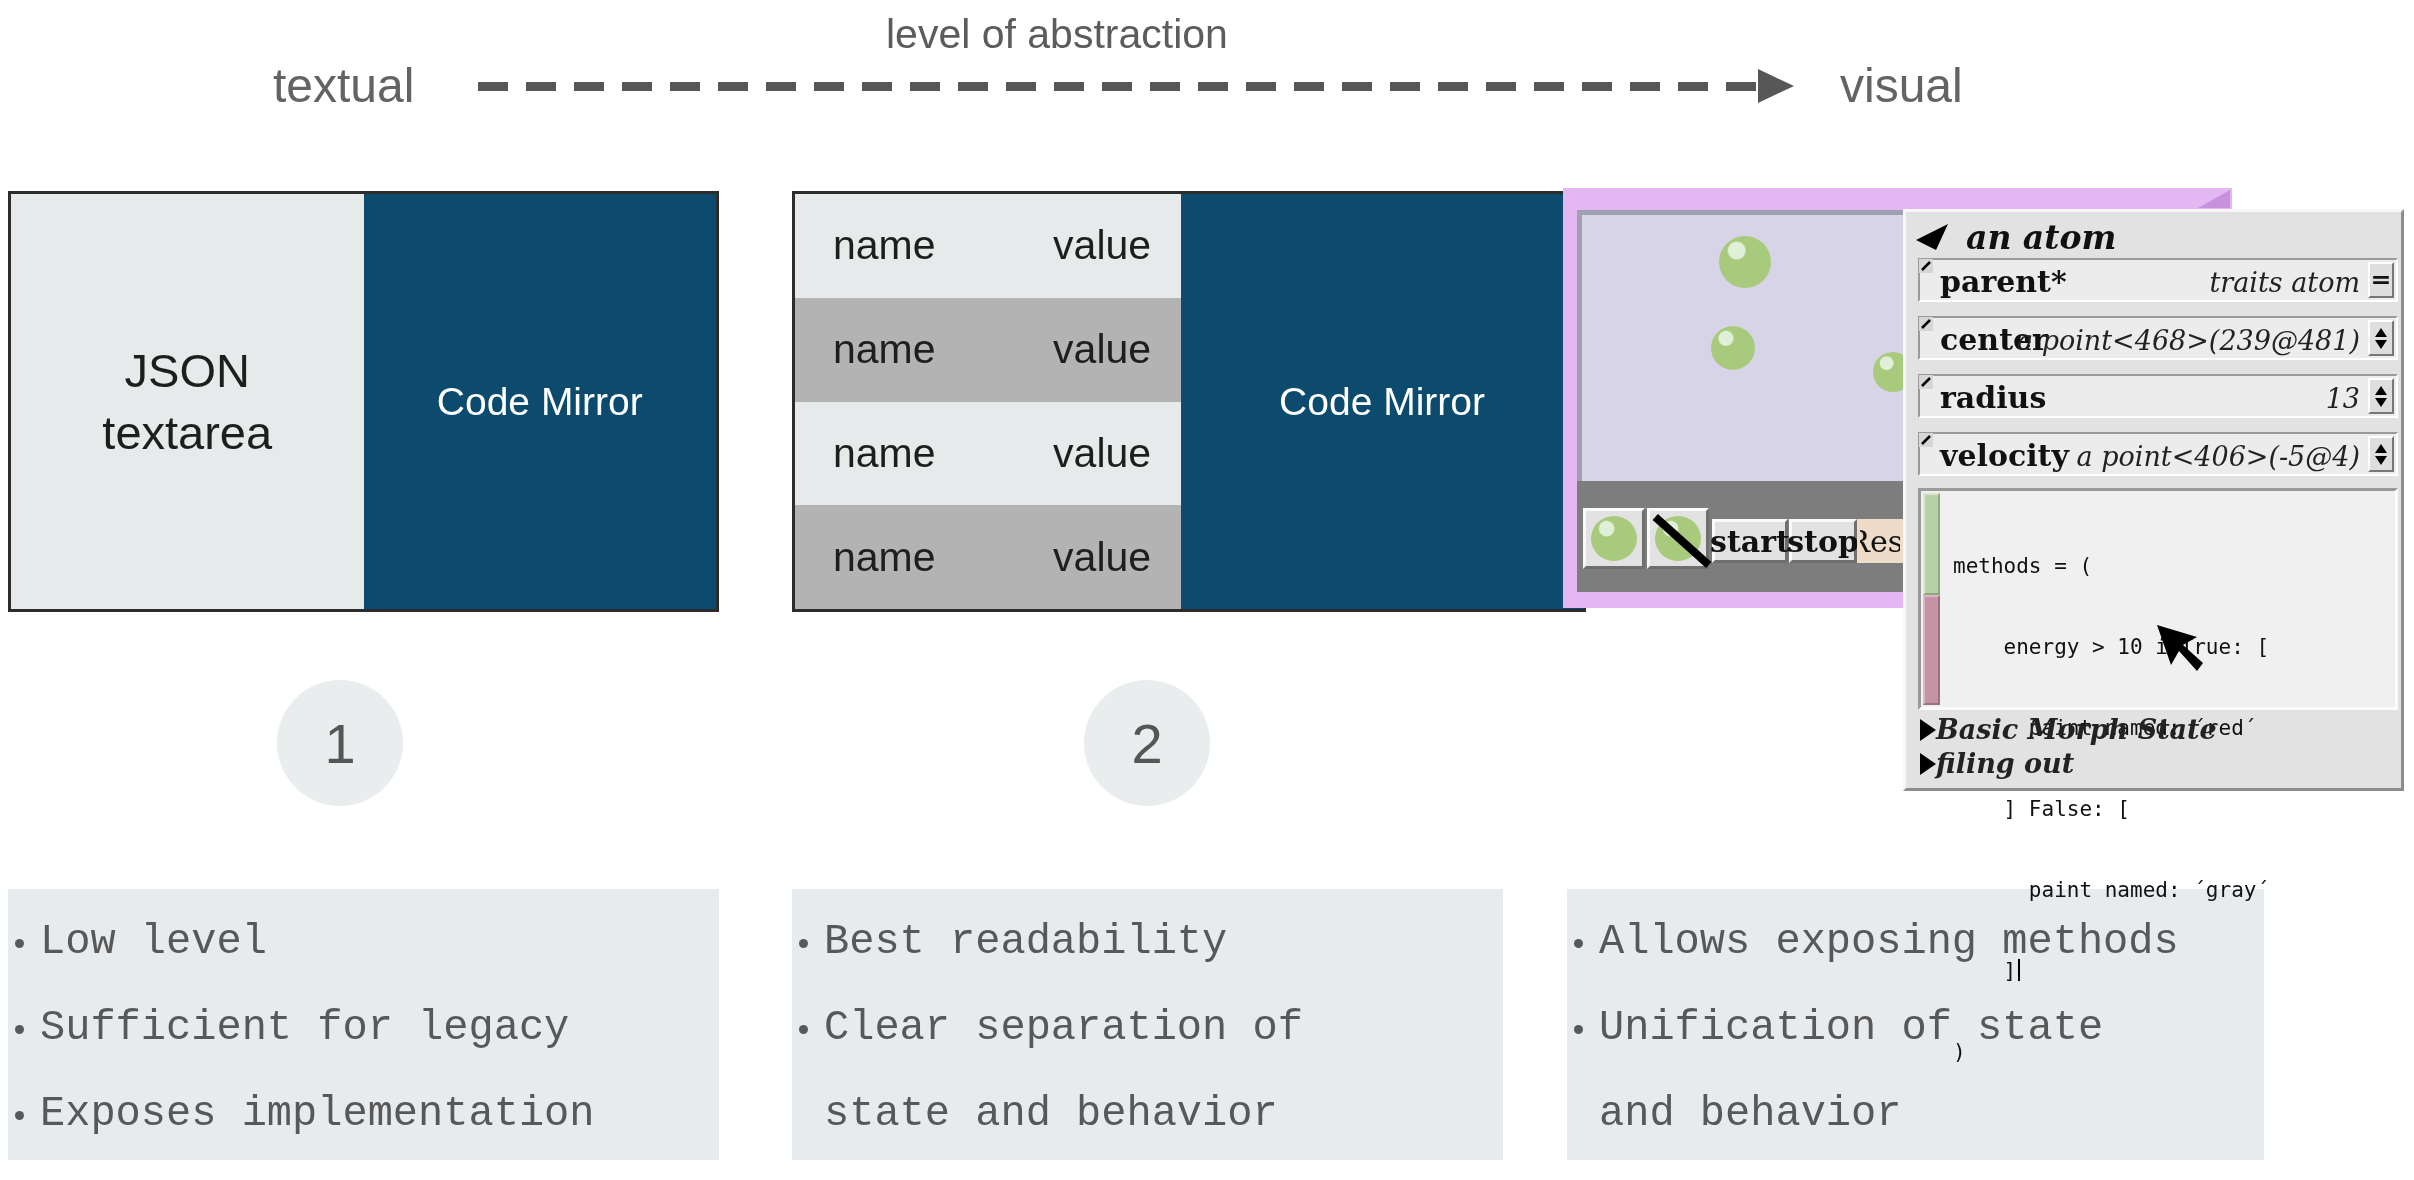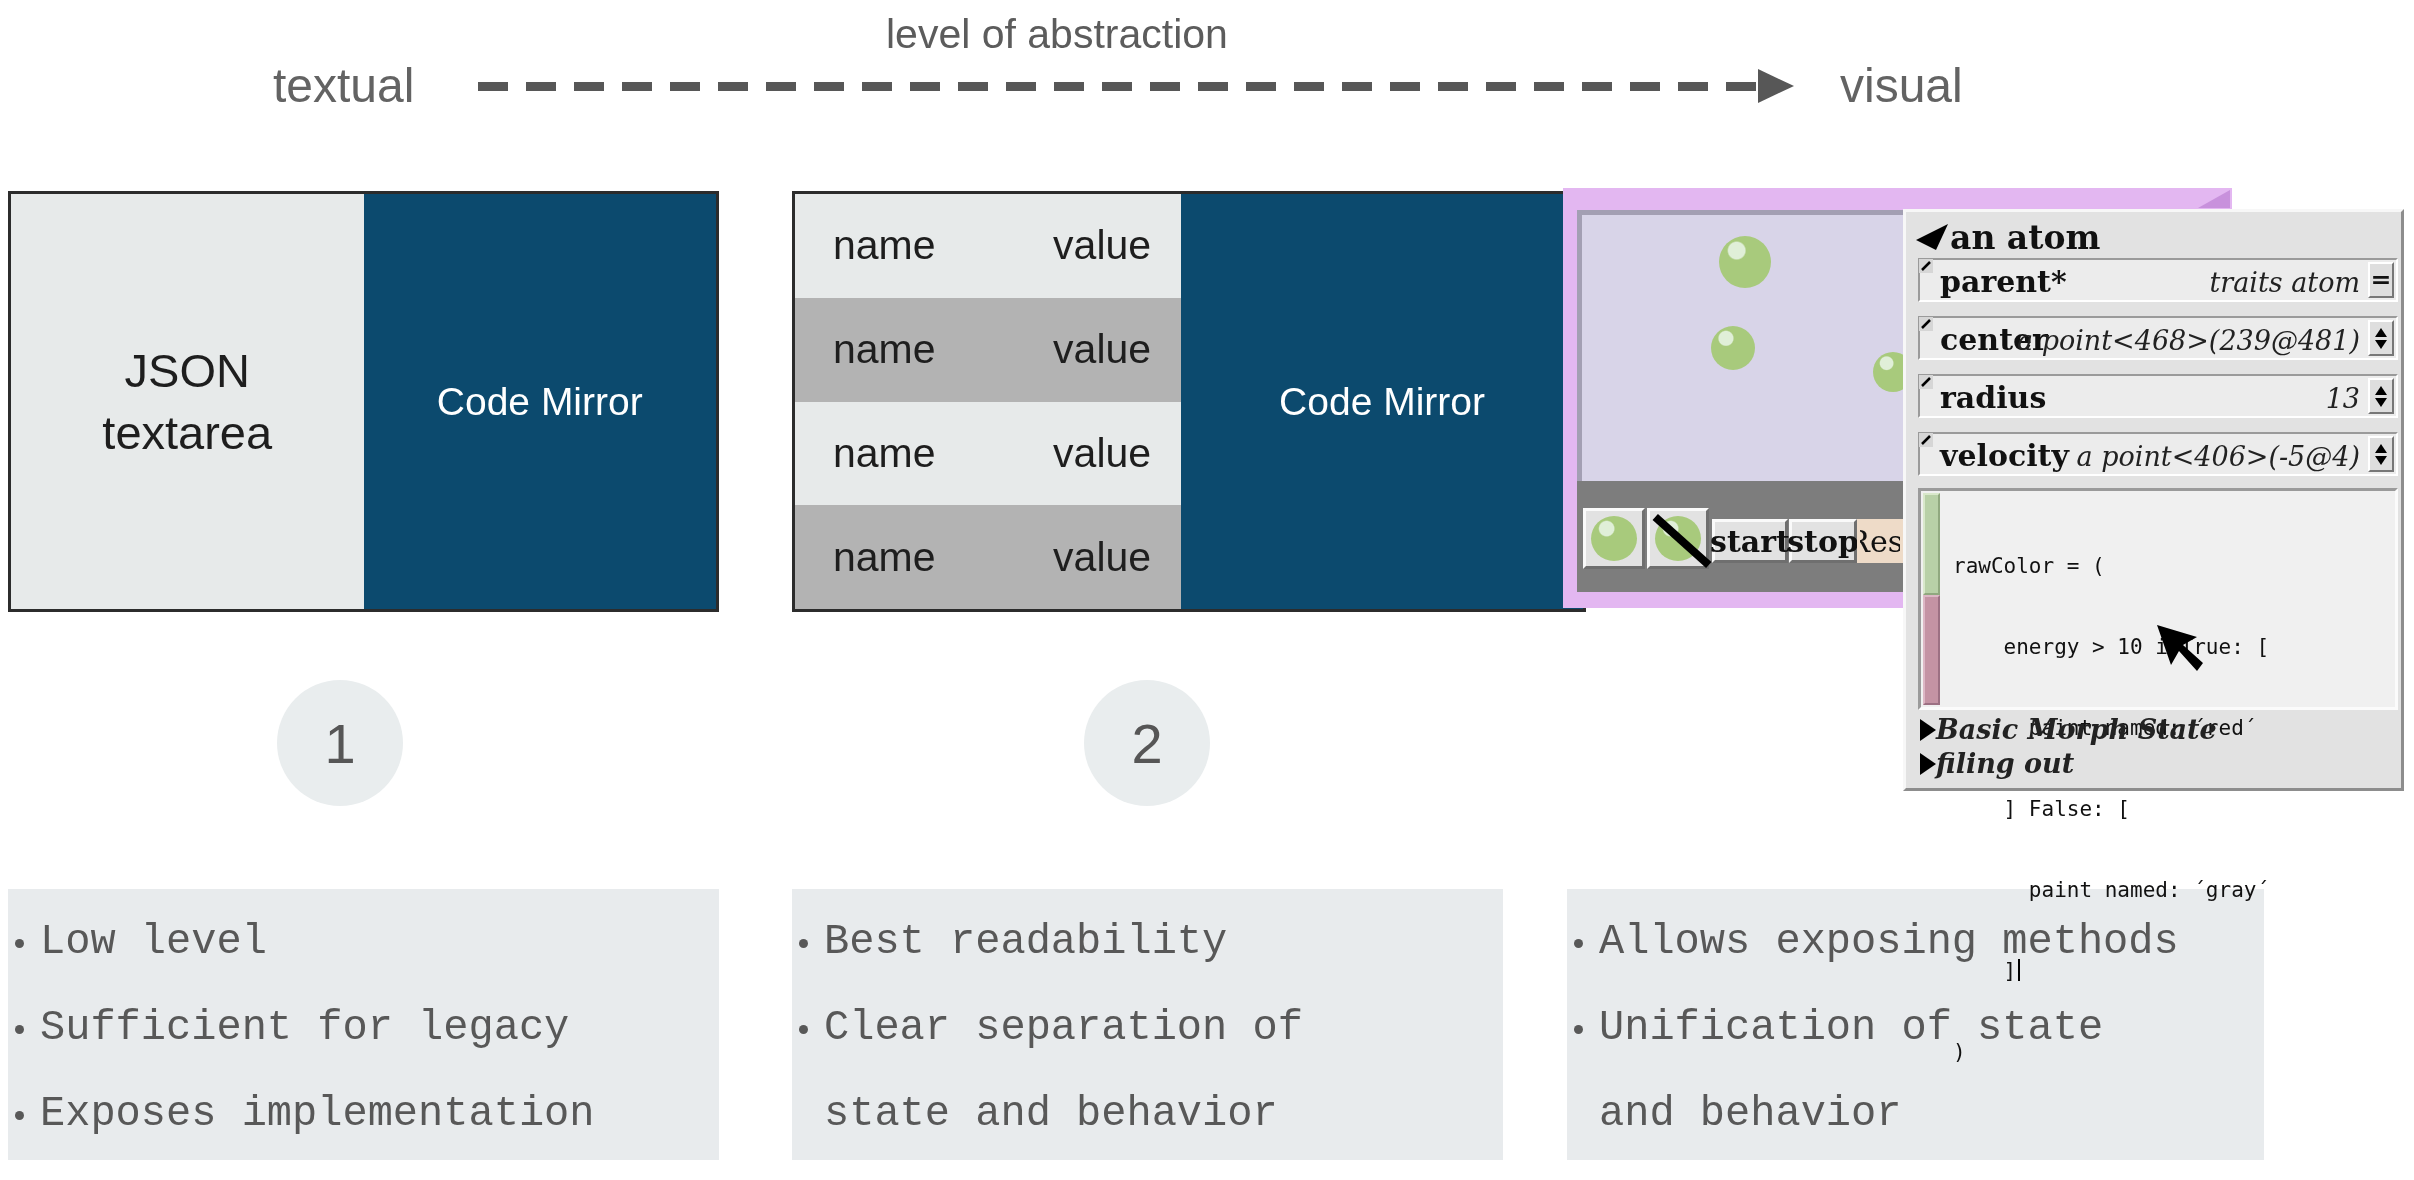--- a/index.html
+++ b/index.html
@@ -50,21 +50,21 @@
         display:flex;align-items:center;justify-content:center;}
   .tbtn-label{font-family:"DejaVu Serif",serif;font-weight:bold;font-size:30px;color:#111;}
   .btn-ball{width:46px;height:45px;border-radius:50%;
             background:radial-gradient(circle at 34% 28%, #e0efd8 0 16%, #a8ca7c 19%);}
   .slash{position:absolute;left:-4px;top:26px;width:72px;height:8px;background:#000;transform:rotate(42deg);}
 
   
   .inspector{left:1903px;top:209px;width:501px;height:582px;background:#e2e2e2;z-index:5;box-sizing:border-box;
              border-top:3px solid #f7f7f7;border-left:3px solid #f7f7f7;
              border-right:3px solid #8d8d8d;border-bottom:3px solid #8d8d8d;}
-  .insp-header{position:absolute;left:10px;top:6px;display:flex;align-items:center;gap:0;}
+  .insp-header{position:absolute;left:10px;top:6px;display:flex;align-items:center;gap:16px;font-style:italic;}
   .insp-title{font-family:"DejaVu Serif",serif;font-weight:bold;font-size:33px;color:#111;}
   .frow{position:absolute;left:12px;width:480px;height:44px;background:#ececec;box-sizing:border-box;
         border-top:2px solid #9a9a9a;border-left:2px solid #9a9a9a;
         border-right:2px solid #ffffff;border-bottom:2px solid #ffffff;}
   .f-label{position:absolute;left:20px;top:4px;font-family:"DejaVu Serif",serif;font-weight:bold;
            font-size:30px;color:#111;}
   .f-value{position:absolute;right:36px;top:7px;font-family:"DejaVu Serif",serif;font-style:italic;
            font-size:27px;color:#222;}
   .f-ctrl{position:absolute;right:2px;top:2px;bottom:2px;width:26px;background:#dedede;box-sizing:border-box;
           border-top:2px solid #ffffff;border-left:2px solid #ffffff;
@@ -225,21 +225,21 @@
         <div class="tri-down"></div>
       </div>
     </div>
 
     <div class="code-pane">
       <div class="code-scroll">
         <div class="scroll-green"></div>
         <div class="scroll-mauve"></div>
       </div>
       <div class="code-text">
-        <div class="code-line">rawColor = (</div>
+        <div class="code-line">methods = (</div>
         <div class="code-line">    energy &gt; 10 ifTrue: [</div>
         <div class="code-line">      paint named: ´red´</div>
         <div class="code-line">    ] False: [</div>
         <div class="code-line">      paint named: ´gray´</div>
         <div class="code-line cursor-line">    ]</div>
         <div class="code-line">)</div>
       </div>
       <svg class="abs" style="left:232px;top:130px;" width="50" height="52">
         <polygon points="4,4 18,44 26,30 44,50 50,42 30,24 44,16" fill="#000"></polygon>
       </svg>

